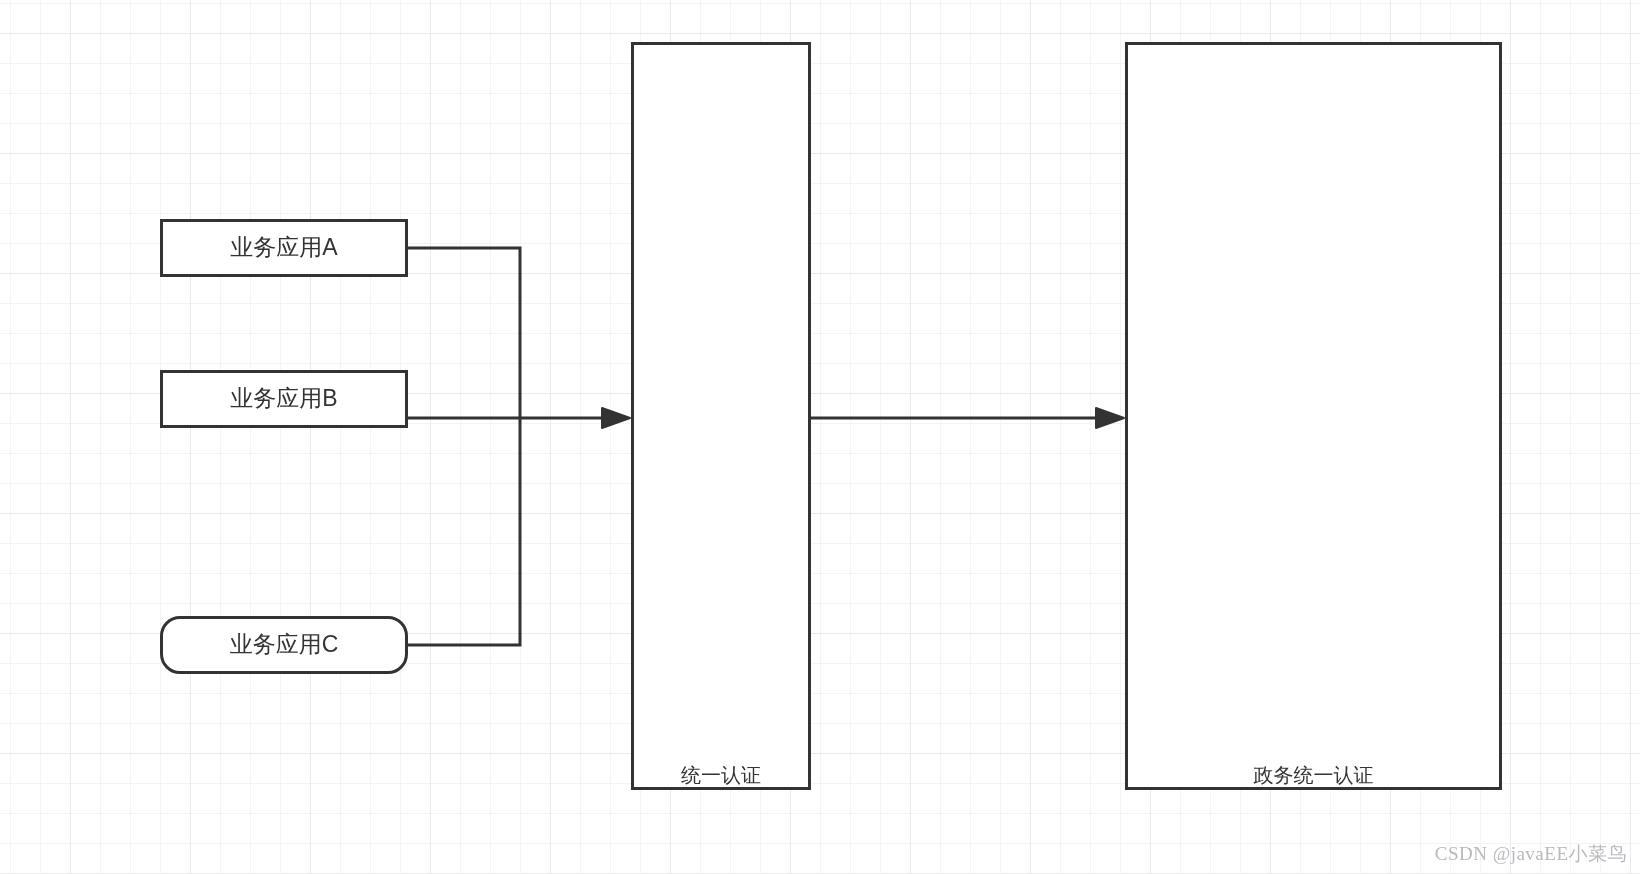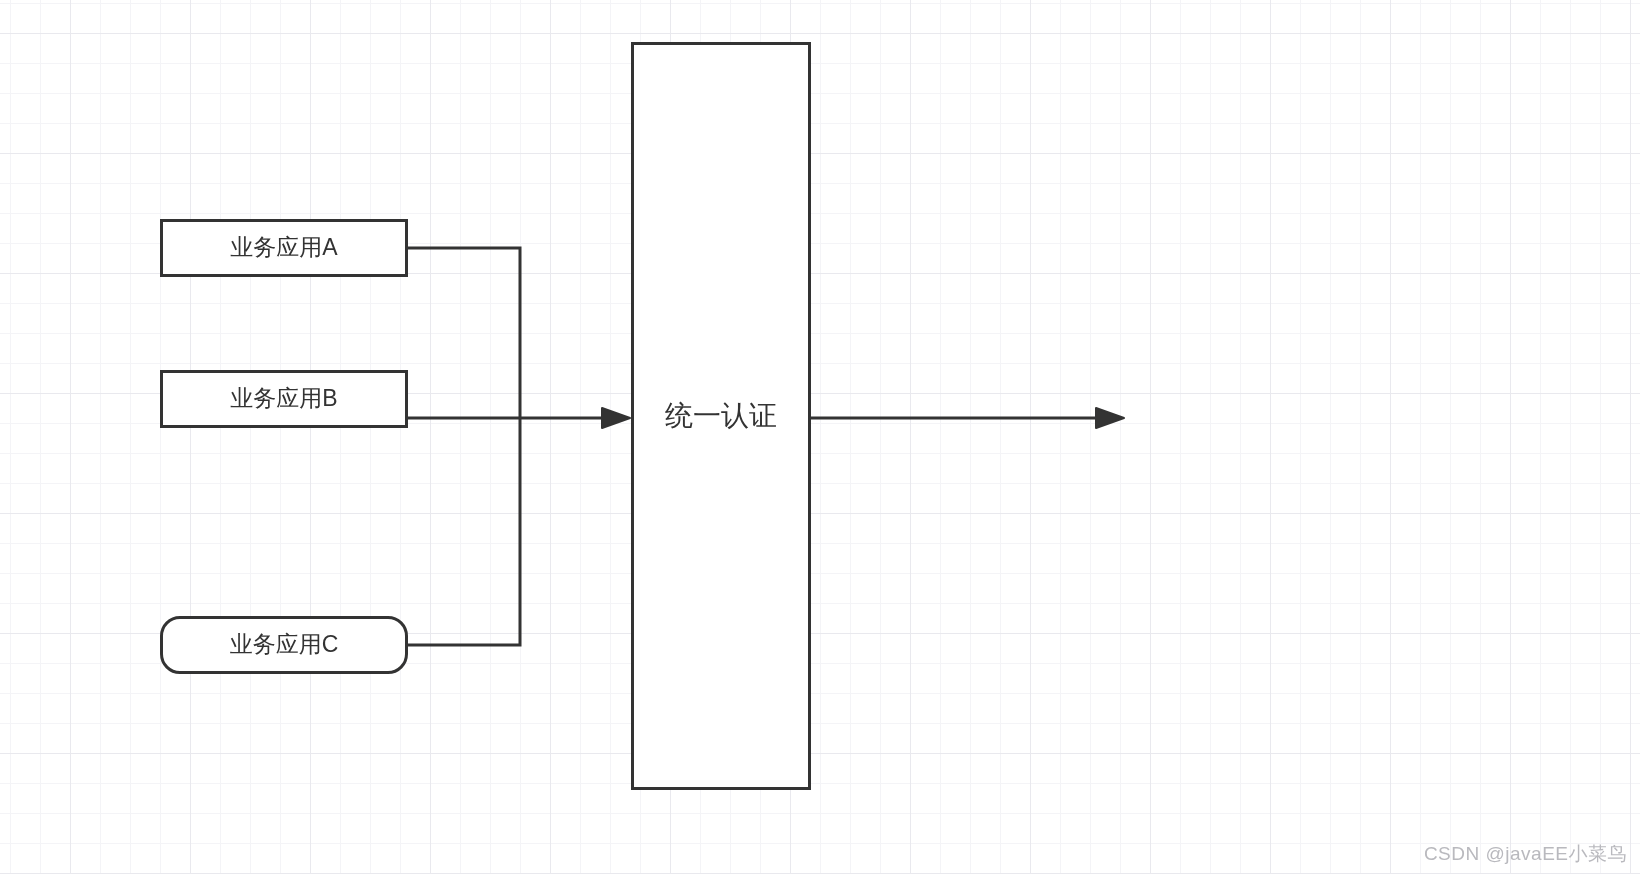--- a/index.html
+++ b/index.html
@@ -48,29 +48,30 @@
     background: #ffffff;
     border: 3px solid #333333;
     color: #333333;
     display: flex;
     align-items: center;
     justify-content: center;
     text-align: center;
     line-height: 1.2;
   }
   .node.small { font-size: 23px; }
-  .node.large { font-size: 28px; }
+  .node.large { font-size: 20px; align-items: flex-end; }
   .watermark {
     position: absolute;
     right: 13px;
     bottom: 7px;
     font-size: 19px;
     color: #b9b9be;
     letter-spacing: 0.5px;
     white-space: nowrap;
+    font-family: Liberation Serif, serif;
   }
 </style>
 </head>
 <body>
 
 <div class="canvas">
 
   <svg class="connectors" viewBox="0 0 1640 874" xmlns="http://www.w3.org/2000/svg">
 
     <path d="M407 248 H520 V645 H407"></path>
@@ -91,16 +92,19 @@
   </div>
 
   <div class="node small" style="left:160px; top:616px; width:248px; height:58px;border-radius:20px;">
     <span>业务应用C</span>
   </div>
 
   <div class="node large" style="left:631px; top:42px; width:180px; height:748px;">
     <span>统一认证</span>
   </div>
 
+  <div class="node large" style="left:1125px; top:42px; width:377px; height:748px;">
+    <span>政务统一认证</span>
+  </div>
 
   <div class="watermark">CSDN @javaEE小菜鸟</div>
 
 </div>
 
 </body></html>

